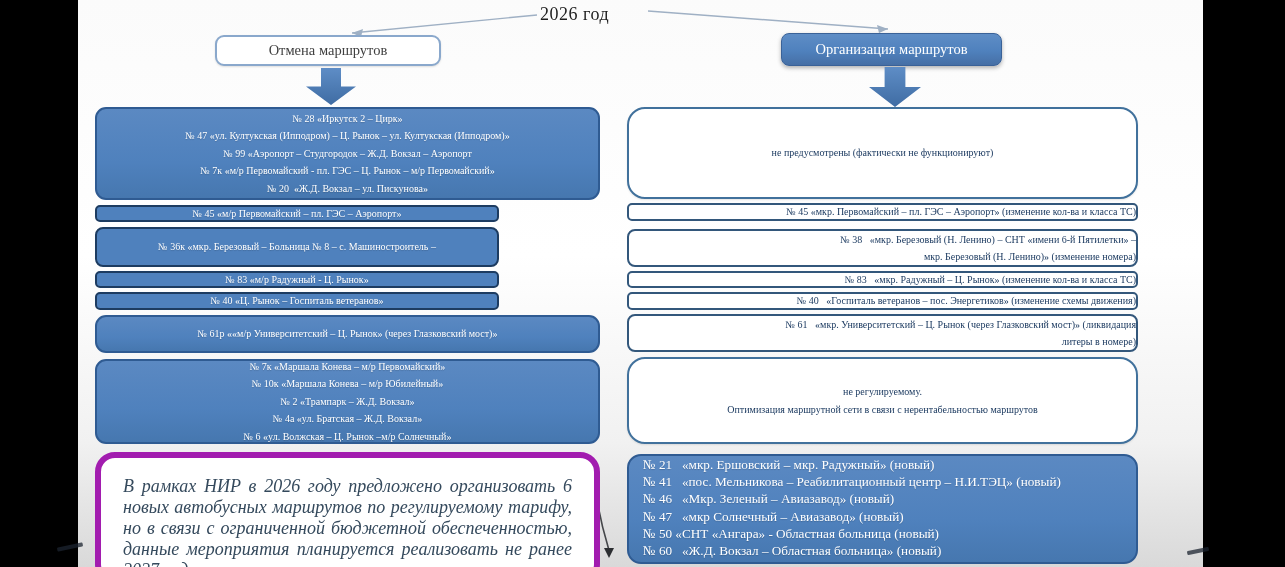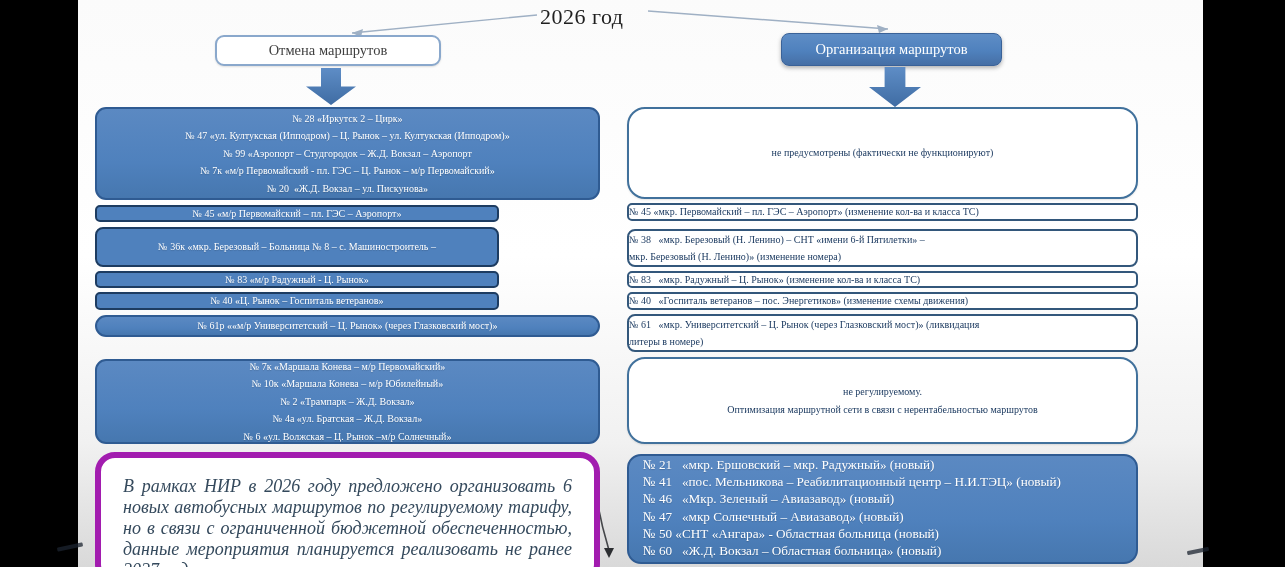--- a/index.html
+++ b/index.html
@@ -12,21 +12,21 @@
     position:absolute;left:78px;top:0;width:1125px;height:567px;
     background:linear-gradient(180deg,#fbfbfb 0%,#ffffff 45%,#f1f1f1 78%,#d9d9d9 100%);
   }
   .bar-black{position:absolute;top:0;height:567px;background:#000;}
   #bar-left{left:0;width:78px;}
   #bar-right{left:1203px;width:82px;}
 
   .abs{position:absolute;box-sizing:border-box;}
   #title{
     left:540px;top:4px;width:200px;height:28px;
-    font-size:22px;color:#1f1f1f;letter-spacing:.5px;
+    font-size:18px;color:#1f1f1f;letter-spacing:.5px;
   }
 
   .hdr-white{
     left:215px;top:35px;width:226px;height:31px;
     background:#fff;border:2px solid #8aa8cc;border-radius:9px;
     display:flex;align-items:center;justify-content:center;
     font-size:14.5px;color:#3f3f3f;box-shadow:0 1px 2px rgba(0,0,0,.12);
   }
   .hdr-blue{
     left:781px;top:33px;width:221px;height:33px;
@@ -58,21 +58,21 @@
   .white-box{
     left:627px;width:511px;
     background:#fff;border:2px solid #41719c;border-radius:18px;
     color:#17365d;text-align:center;
     display:flex;flex-direction:column;justify-content:center;
     box-shadow:0 1px 2px rgba(0,0,0,.10);
   }
   .white-bar{
     left:627px;width:511px;
     background:#fff;border:2px solid #33577b;border-radius:5px;
-    color:#17365d;text-align:left;
+    color:#17365d;text-align:right;
     display:flex;flex-direction:column;justify-content:center;
   }
   .line{white-space:pre-wrap;font-size:10px;line-height:17.5px;}
   .blue-box .line,.blue-bar .line{text-shadow:0 1px 1px rgba(0,0,0,.18);}
 
   #note-box{
     left:95px;top:452px;width:505px;height:132px;
     background:#fff;border:6px solid #a21caf;border-radius:20px;
     color:#34495c;font-style:italic;font-size:18px;line-height:21px;
     padding:18px 22px 10px 22px;text-align:justify;
@@ -136,21 +136,21 @@
   </div>
 
   <div class="abs blue-bar" style="top:271px;height:17px;">
     <div class="line">№ 83 «м/р Радужный - Ц. Рынок»</div>
   </div>
 
   <div class="abs blue-bar" style="top:292px;height:18px;">
     <div class="line">№ 40 «Ц. Рынок – Госпиталь ветеранов»</div>
   </div>
 
-  <div class="abs blue-box" style="top:315px;height:22px;">
+  <div class="abs blue-box" style="top:315px;height:38px;">
     <div class="line">№ 61р ««м/р Университетский – Ц. Рынок» (через Глазковский мост)»</div>
   </div>
 
   <div class="abs blue-box" style="top:359px;height:85px;">
     <div class="line">№ 7к «Маршала Конева – м/р Первомайский»</div>
     <div class="line">№ 10к «Маршала Конева – м/р Юбилейный»</div>
     <div class="line">№ 2 «Трампарк – Ж.Д. Вокзал»</div>
     <div class="line">№ 4а «ул. Братская – Ж.Д. Вокзал»</div>
     <div class="line">№ 6 «ул. Волжская – Ц. Рынок –м/р Солнечный»</div>
   </div>

